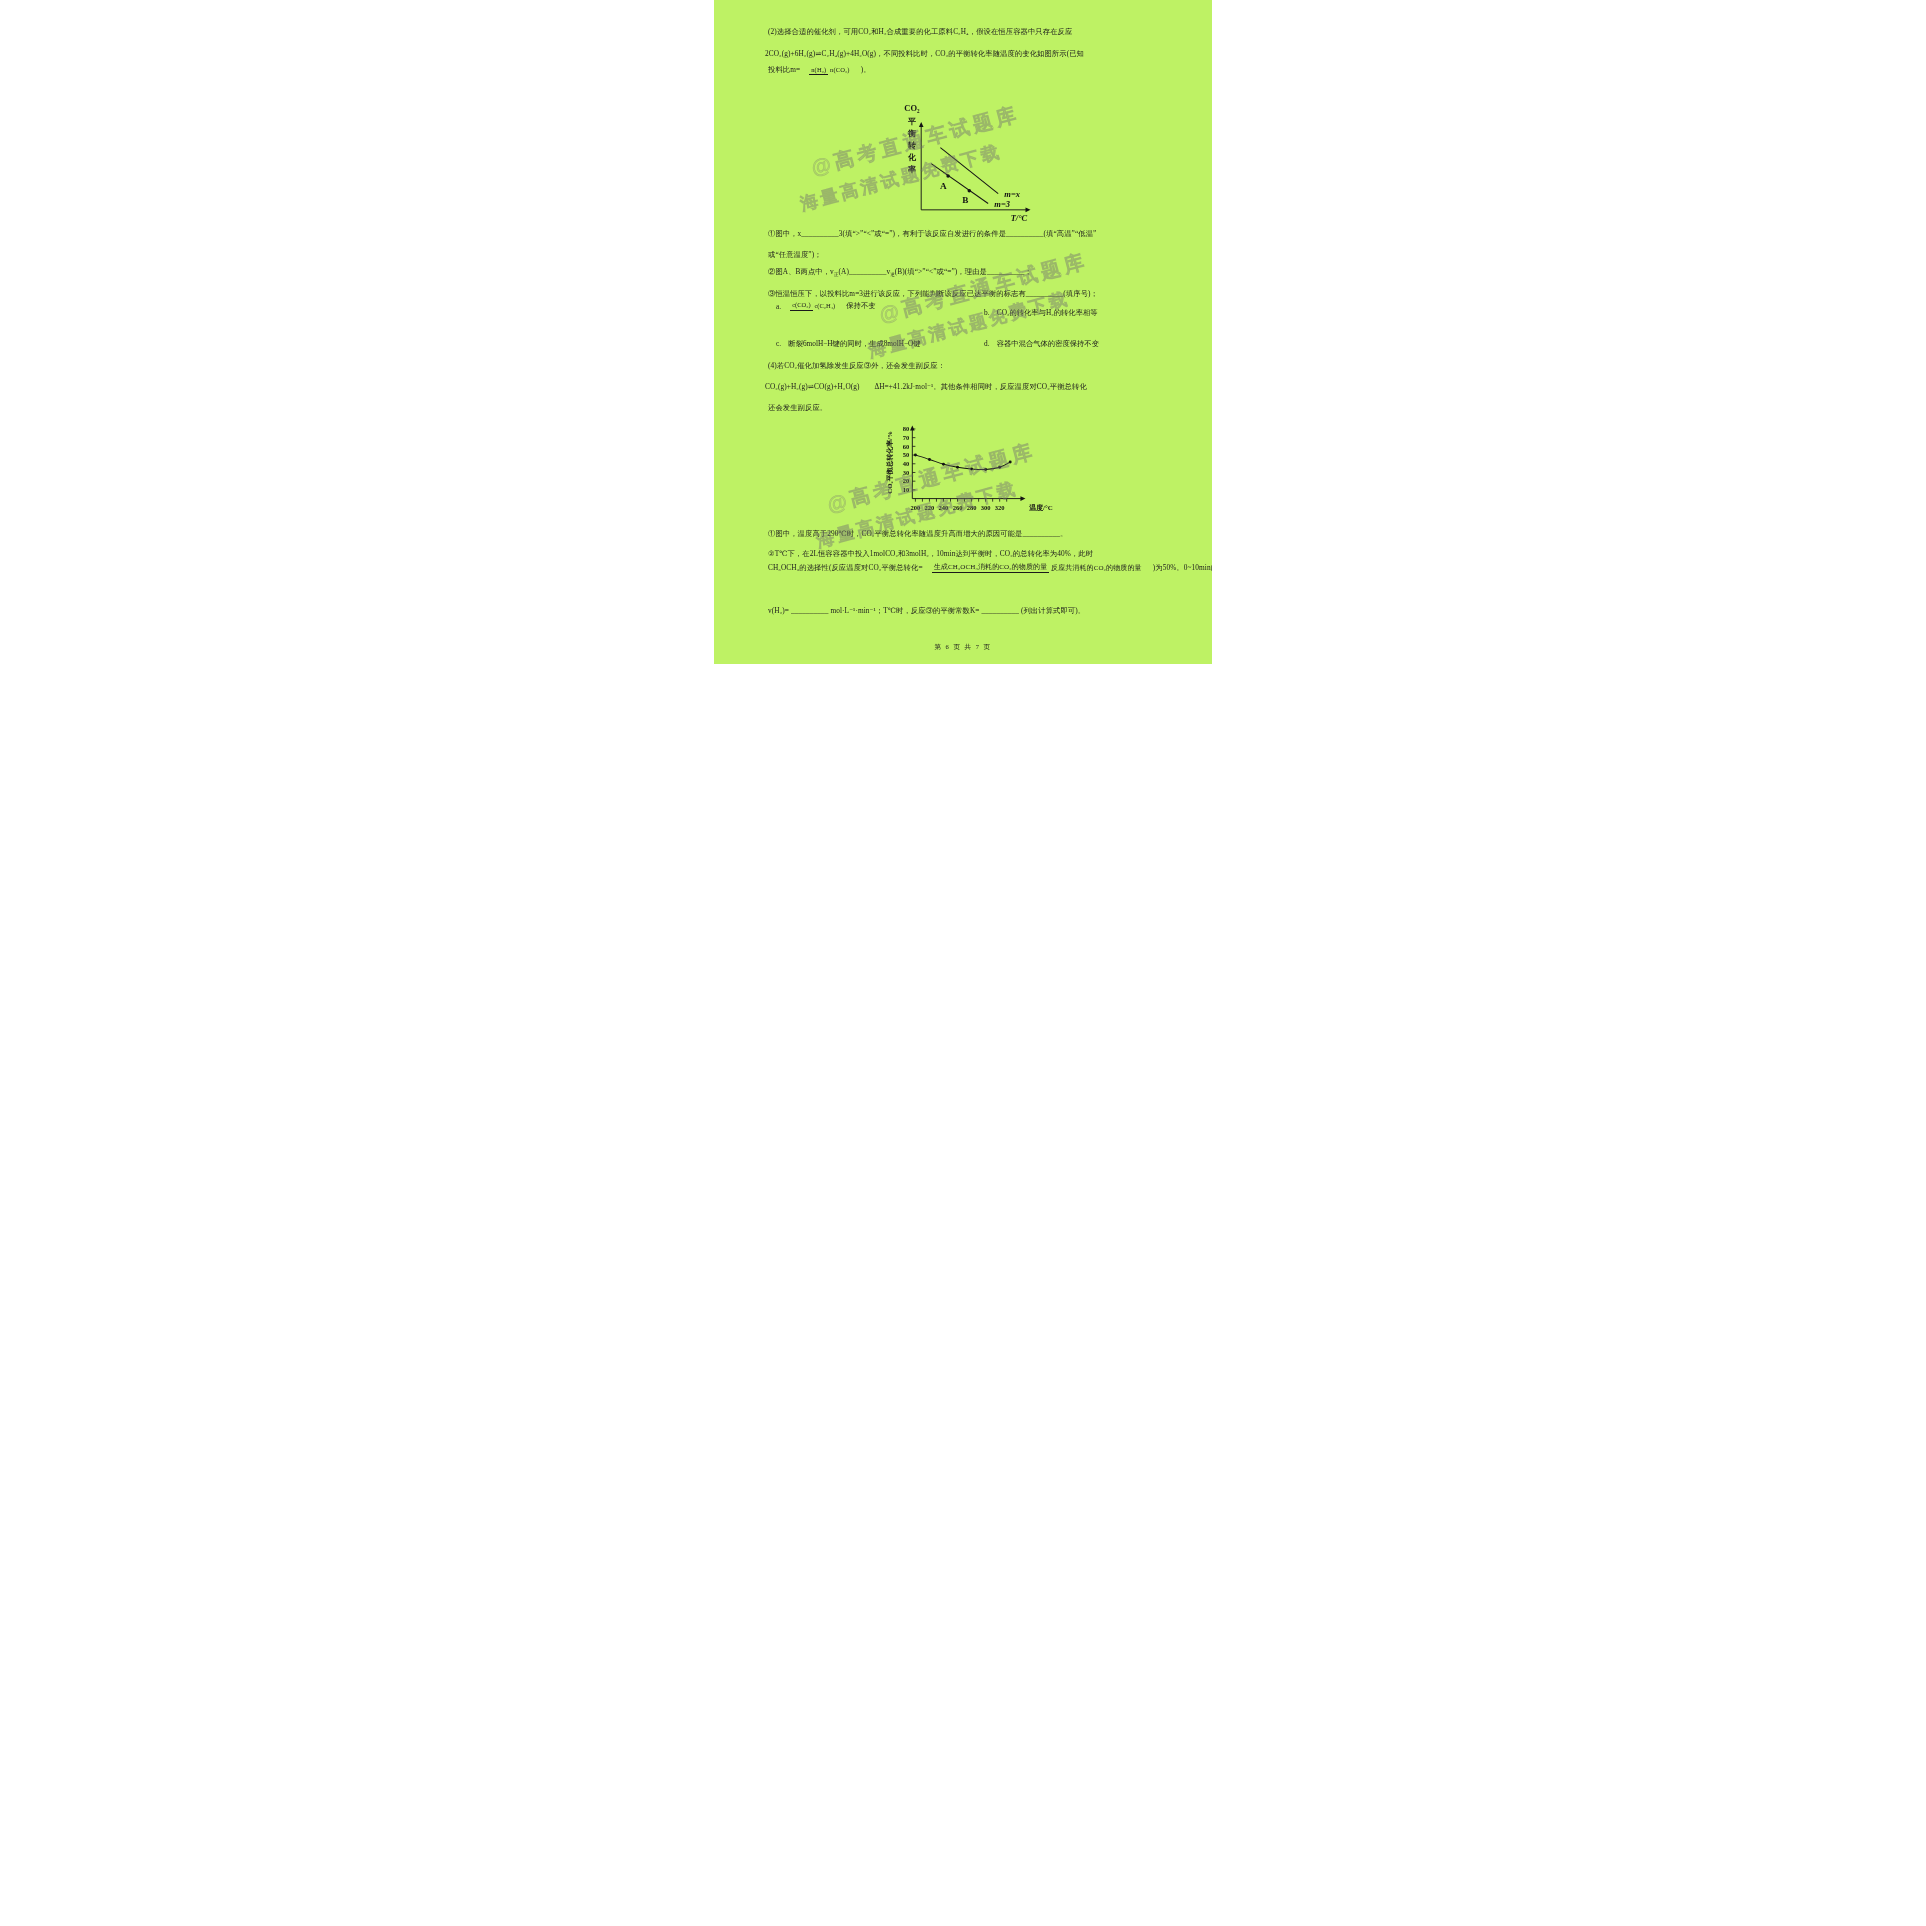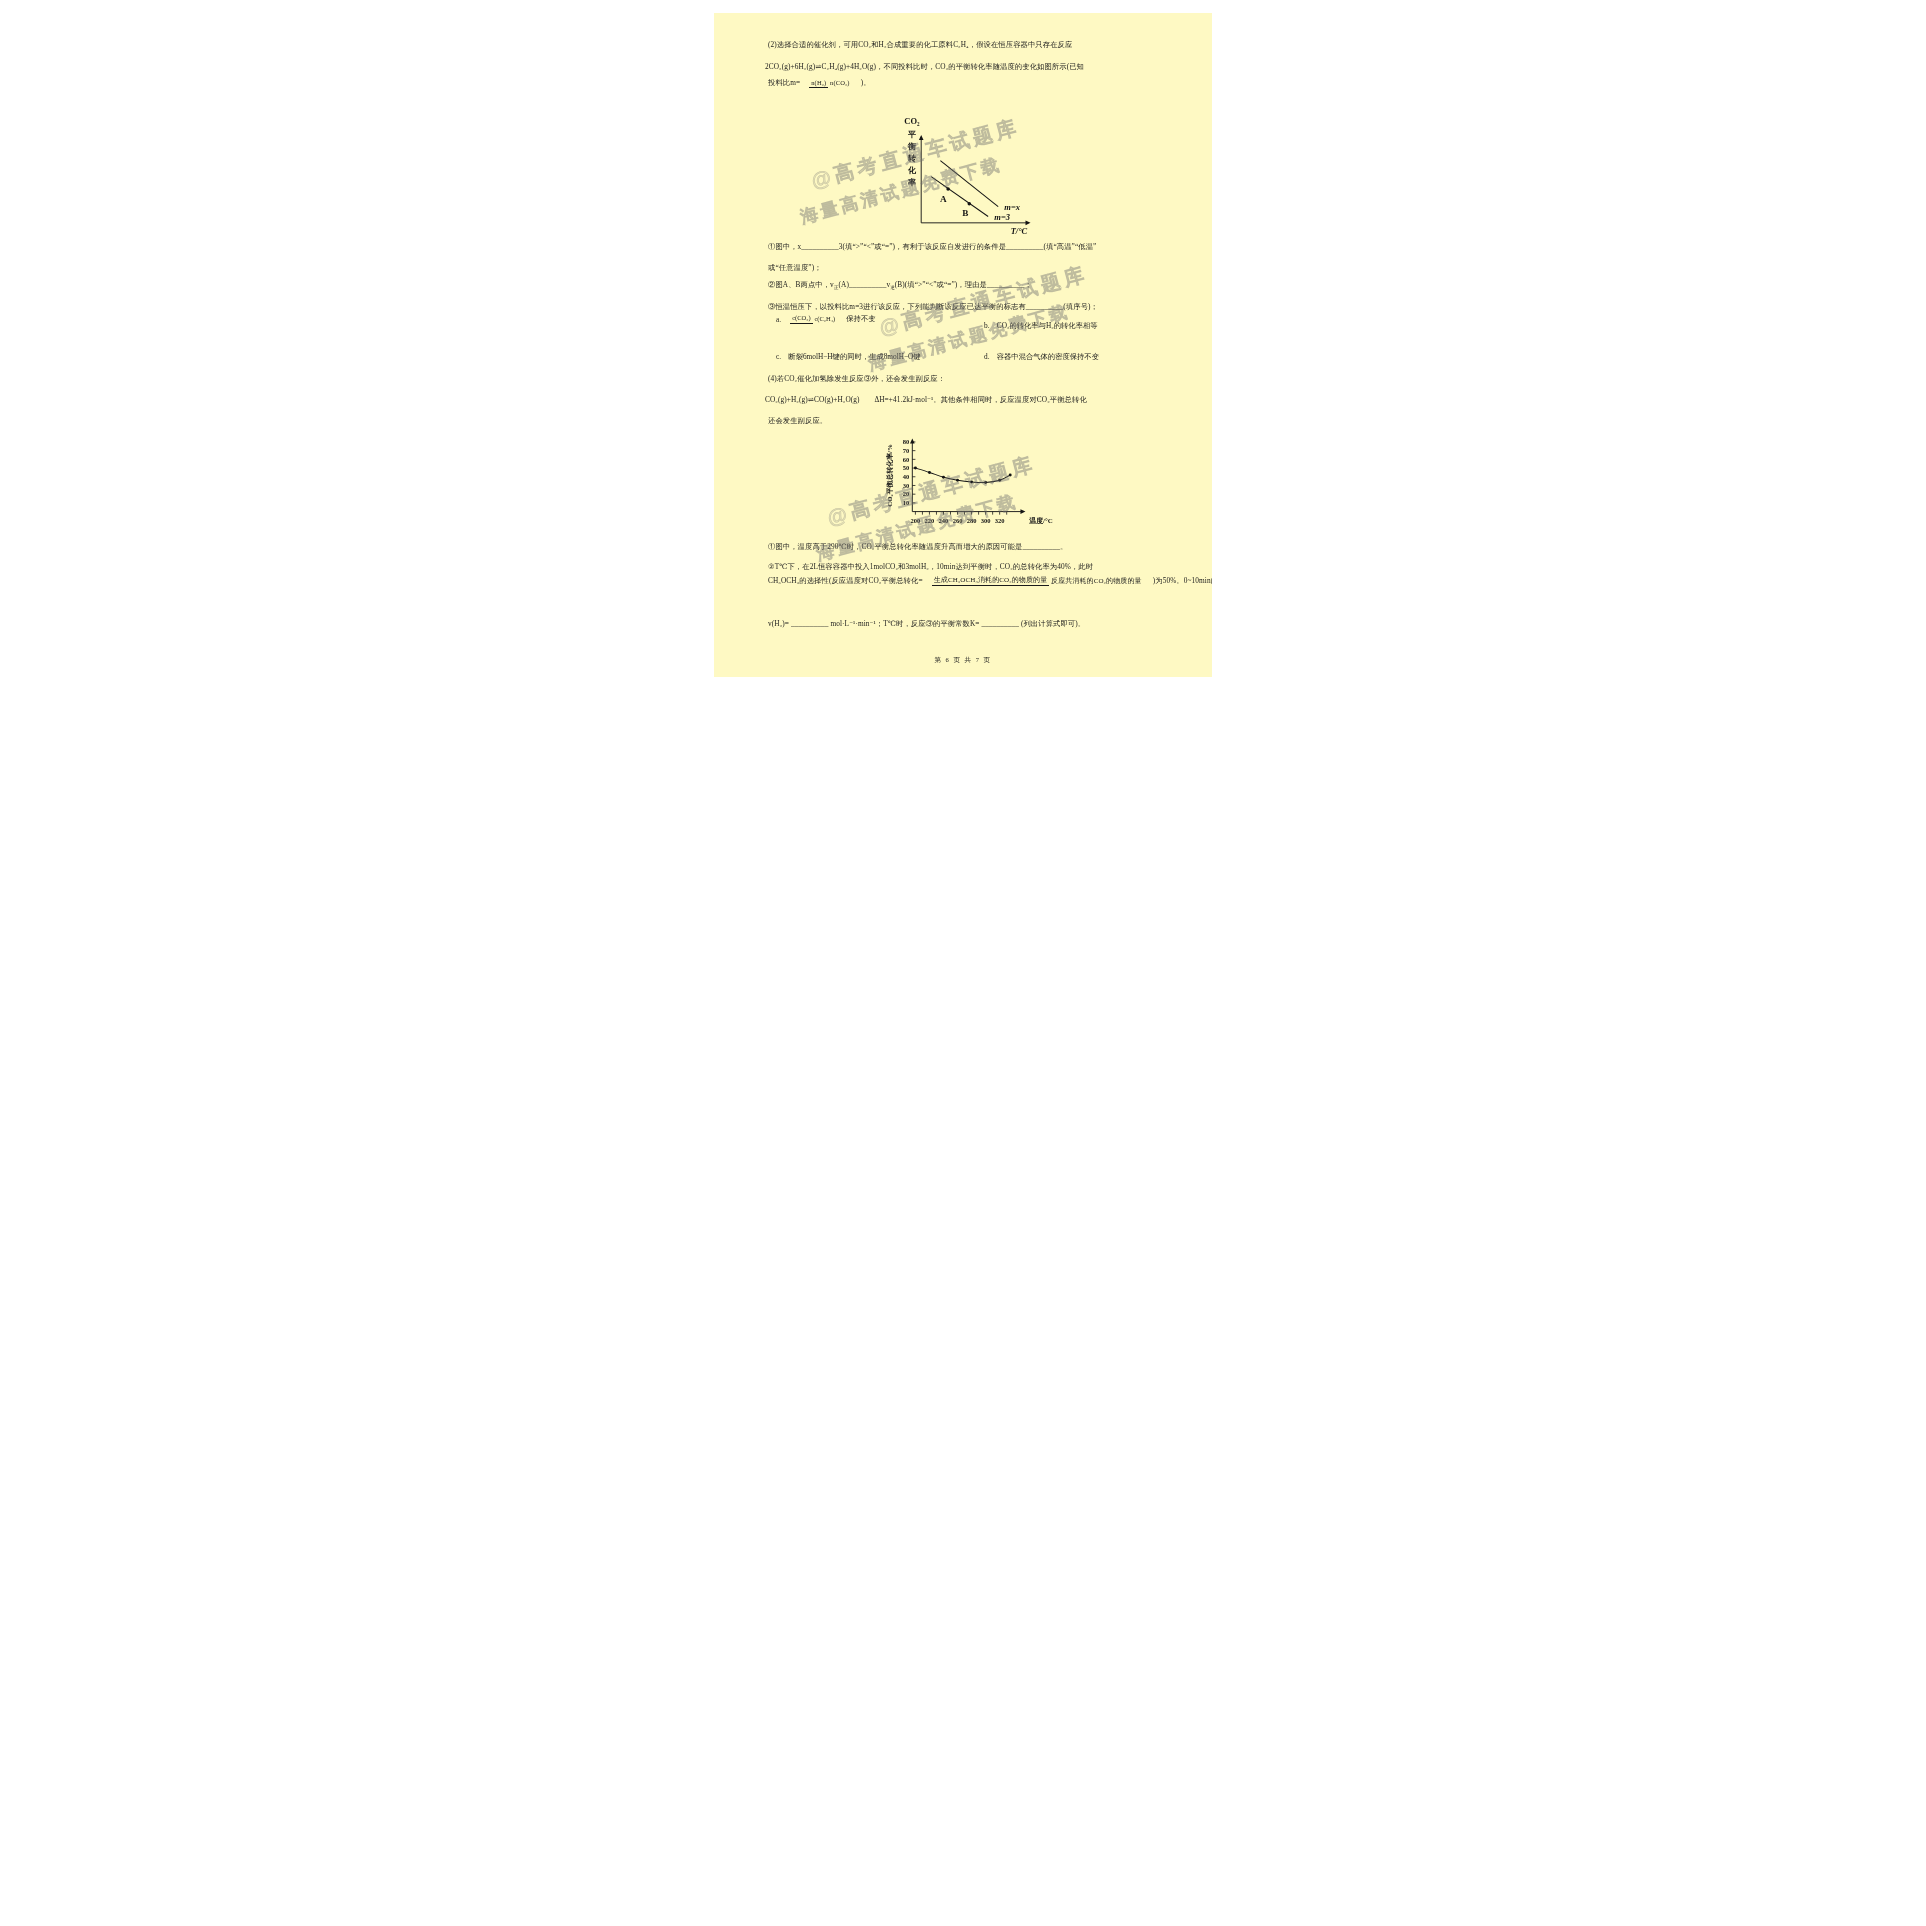--- a/index.html
+++ b/index.html
@@ -1,20 +1,20 @@
 <!DOCTYPE html>
 <html style="font-size:6.2px"><head>
 <meta charset="utf-8">
 <style>
   html,body{margin:0;padding:0;background:#ffffff;}
   #page{
     position:relative;
     width:498px;height:664px;
-    margin:13px auto;
-    background:#fef9c3;
+    margin:0 auto;
+    background:#bef264;
     overflow:hidden;
     font-family:"Liberation Serif","DejaVu Serif",serif;
     color:#1b1b1b;
   }
   .para{
     position:absolute;
     font-size:7.3px;
     line-height:1.45;
     white-space:nowrap;
     letter-spacing:0.1px;

